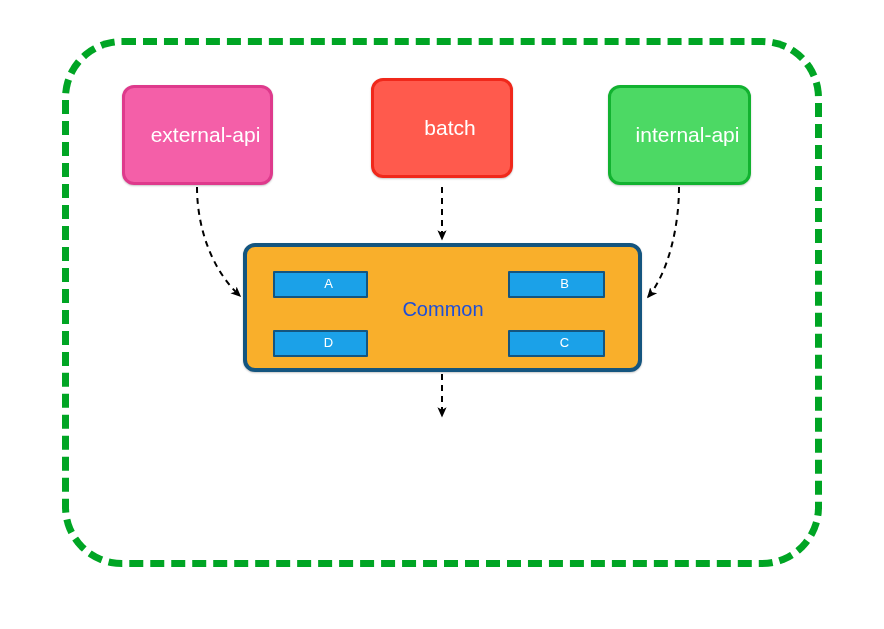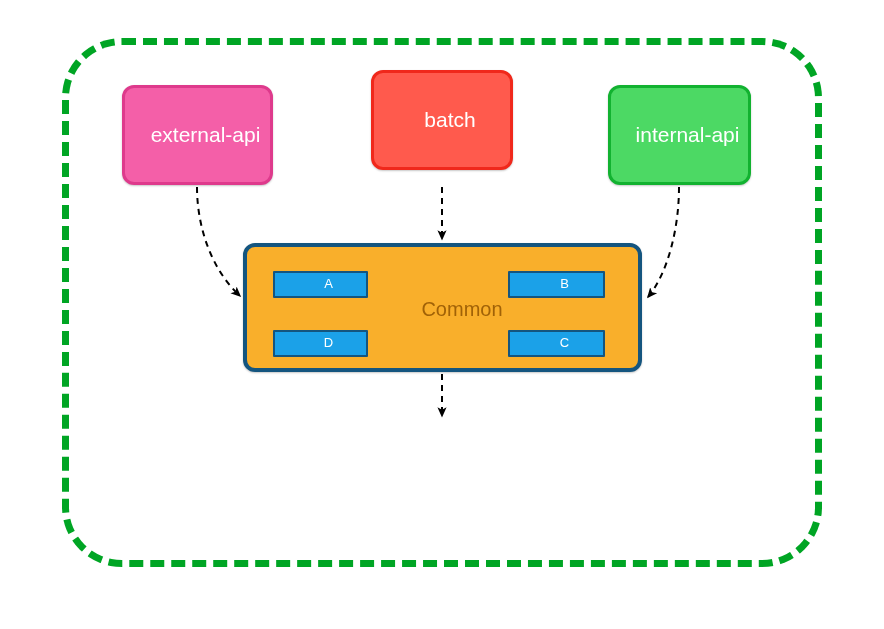--- a/index.html
+++ b/index.html
@@ -98,31 +98,31 @@
         <path d="M 506 347 C 460 347 390 327 341 302" fill="none" stroke="#000000" stroke-width="2" stroke-dasharray="6 5" marker-end="url(#arrowhead)"></path>
         <path d="M 370 353 C 420 362 470 357 503 350" fill="none" stroke="#000000" stroke-width="2" stroke-dasharray="6 5" marker-end="url(#arrowhead)"></path>
         <path d="M 506 341 C 460 336 410 338 374 341" fill="none" stroke="#000000" stroke-width="2" stroke-dasharray="6 5" marker-end="url(#arrowhead)"></path>
       </g>
   </svg>
 
   <div class="node svc-node" style="left: 122px; top: 85px; width: 151px; height: 100px; background: rgb(244, 95, 168); border-color: rgb(222, 58, 140); color: rgb(255, 255, 255);">
     <span class="node-label">external-api</span>
   </div>
 
-  <div class="node svc-node" style="left: 371px; top: 70px; width: 142px; height: 100px; background: rgb(255, 90, 77); border-color: rgb(240, 40, 27); color: rgb(255, 255, 255);">
+  <div class="node svc-node" style="left: 371px; top: 78px; width: 142px; height: 100px; background: rgb(255, 90, 77); border-color: rgb(240, 40, 27); color: rgb(255, 255, 255);">
     <span class="node-label">batch</span>
   </div>
 
   <div class="node svc-node" style="left: 608px; top: 85px; width: 143px; height: 100px; background: rgb(76, 217, 100); border-color: rgb(18, 178, 48); color: rgb(255, 255, 255); text-align: center;">
     <span class="node-label">internal-api</span>
   </div>
 
   <div class="node group-node" style="left: 243px; top: 243px; width: 399px; height: 129px; background: rgb(249, 175, 43); border-color: rgb(20, 85, 127); color: rgb(255, 255, 255);"></div>
 
-  <div class="group-label" style="left: 443px; top: 309px; transform: translate(-50%, -50%); color: #a16207; margin-left: 19px;">Common</div>
+  <div class="group-label" style="left: 443px; top: 309px; transform: translate(-50%, -50%); color: #1d4ed8;">Common</div>
 
   <div class="node inner-node" style="left: 273px; top: 271px; width: 95px; height: 27px; background: rgb(27, 161, 232); border-color: rgb(20, 85, 127); color: rgb(255, 255, 255);">
     <span class="node-label">A</span>
   </div>
 
   <div class="node inner-node" style="left: 508px; top: 271px; width: 97px; height: 27px; background: rgb(27, 161, 232); border-color: rgb(20, 85, 127); color: rgb(255, 255, 255);">
     <span class="node-label">B</span>
   </div>
 
   <div class="node inner-node" style="left: 273px; top: 330px; width: 95px; height: 27px; background: rgb(27, 161, 232); border-color: rgb(20, 85, 127); color: rgb(255, 255, 255);">

